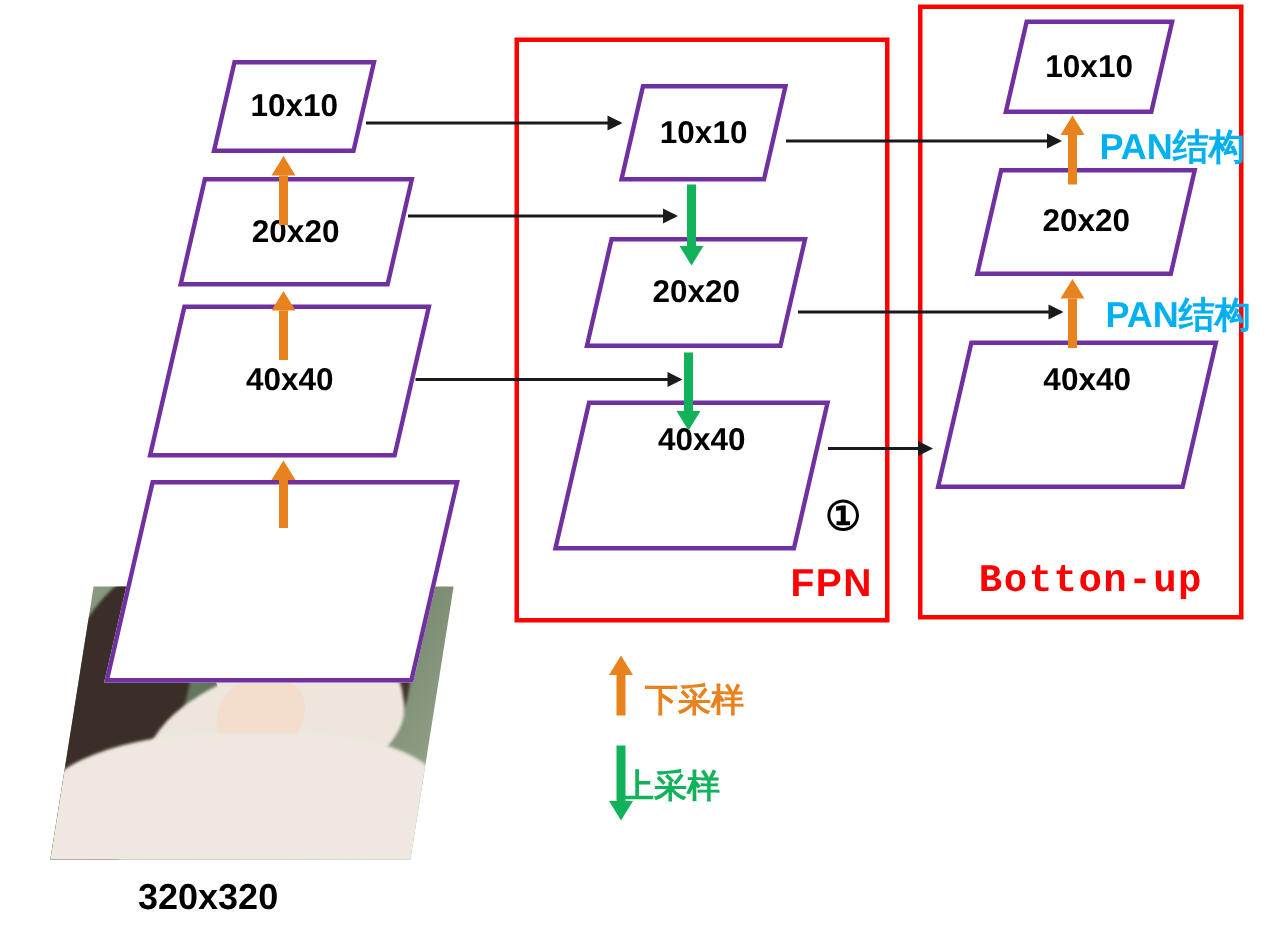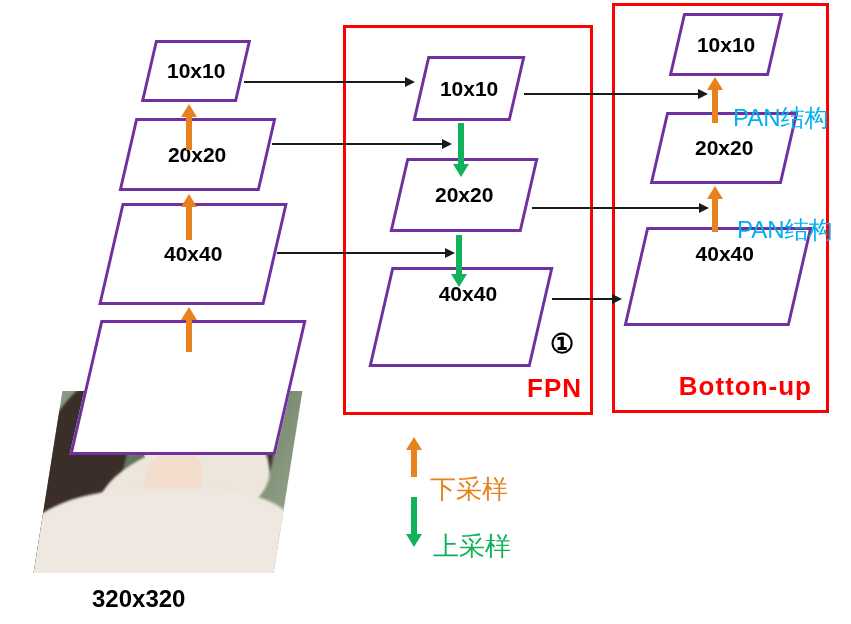--- a/index.html
+++ b/index.html
@@ -30,23 +30,23 @@
   .orange { color:#E8821E; }
   .green  { color:#12B25B; }
 
   
   .conn { position:absolute; height:2px; background:#1a1a1a; z-index:6; }
   .conn::after {
     content:''; position:absolute; right:-2px; top:-4px; width:0; height:0;
     border-left:10px solid #1a1a1a; border-top:5px solid transparent; border-bottom:5px solid transparent;
   }
 
-  .cnlabel { position:absolute; font-weight:normal; white-space:nowrap; z-index:7;margin-top:20px; }
+  .cnlabel { position:absolute; font-weight:bold; white-space:nowrap; z-index:7; }
   .pan { color:#00B0F0; font-size:24px; }
-  .legend-txt { font-size:26px; }
+  .legend-txt { font-size:22px; }
   .black-label { color:#000; font-weight:bold; font-size:24px; position:absolute; }
   .circled { position:absolute; color:#000; font-size:27px; font-weight:bold; }
 
   
   .photo {
     position:absolute; left:48px; top:391px; width:240px; height:182px;
     transform:skewX(-9deg); overflow:hidden; z-index:1;
     background:linear-gradient(110deg,#8a9b82 0%,#5f7158 38%,#74856b 68%,#97a68c 100%);
   }
   .photo * { position:absolute; }
@@ -62,21 +62,21 @@
 </style>
 </head>
 <body>
 
 <div class="canvas">
 
   <div class="redbox" style="left:343px; top:25px; width:250px; height:390px;">
     <span class="boxlabel" style="right:8px; bottom:8px;text-align:right;">FPN</span>
   </div>
   <div class="redbox" style="left:612px; top:3px; width:217px; height:410px;">
-    <span class="boxlabel" style="right:14px; bottom:8px;">Botton-up</span>
+    <span class="boxlabel" style="right:24px; bottom:8px;font-family:Liberation Mono, monospace;">Botton-up</span>
   </div>
 
   <div class="photo">
     <div class="ph-hair-left"></div>
     <div class="ph-hair-right"></div>
     <div class="ph-face"></div>
     <div class="ph-lips"></div>
     <div class="ph-arm"></div>
     <div class="ph-hand"></div>
     <div class="ph-sweater"></div>
@@ -163,15 +163,15 @@
   <div class="varrow orange" style="left:414px; top:437px; height:40px;">
     <div class="head-up"></div>
       <div class="shaft"></div>
   </div>
   <span class="cnlabel legend-txt orange" style="left:430px; top:452px;">下采样</span>
 
   <div class="varrow green" style="left:414px; top:497px; height:50px;">
     <div class="shaft"></div>
       <div class="head-down"></div>
   </div>
-  <span class="cnlabel legend-txt green" style="left:433px; top:509px;">上采样</span>
+  <span class="cnlabel legend-txt green" style="left:414px; top:509px;">上采样</span>
 
 </div>
 
 </body></html>

